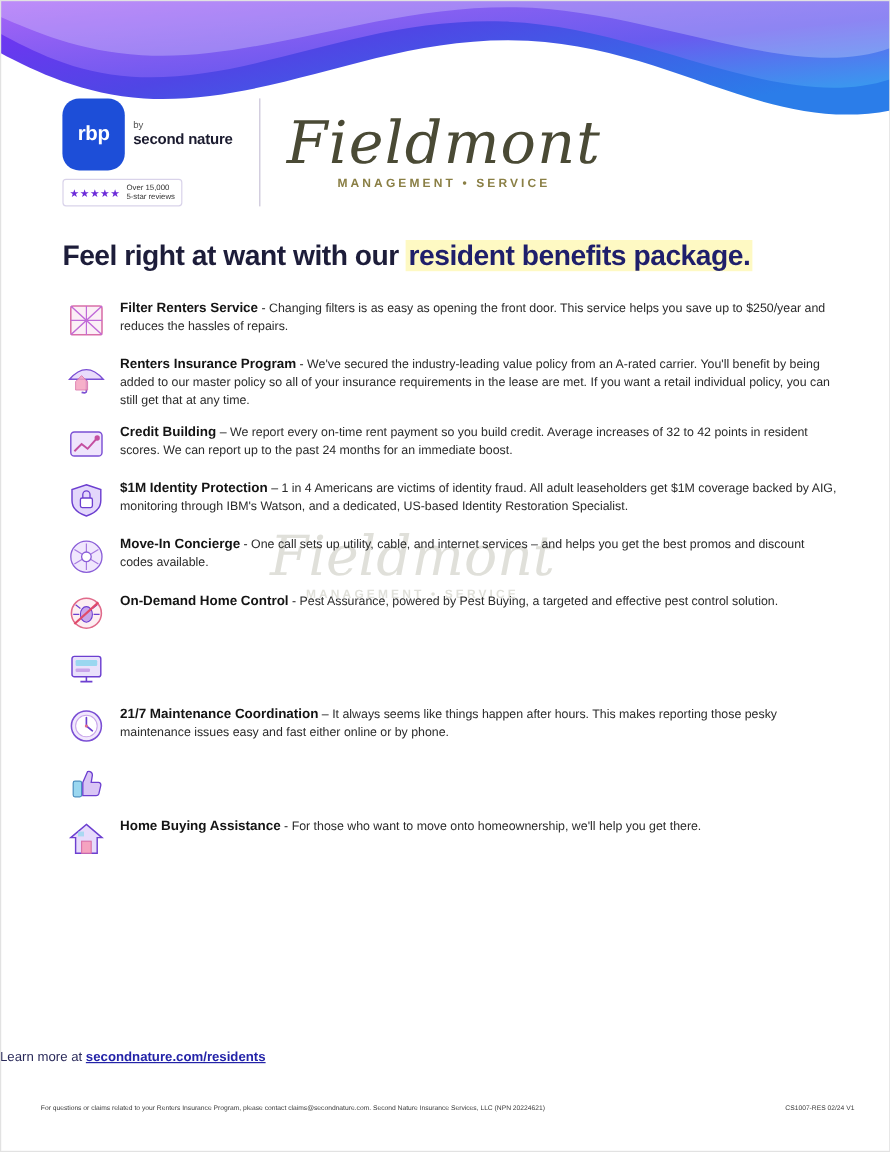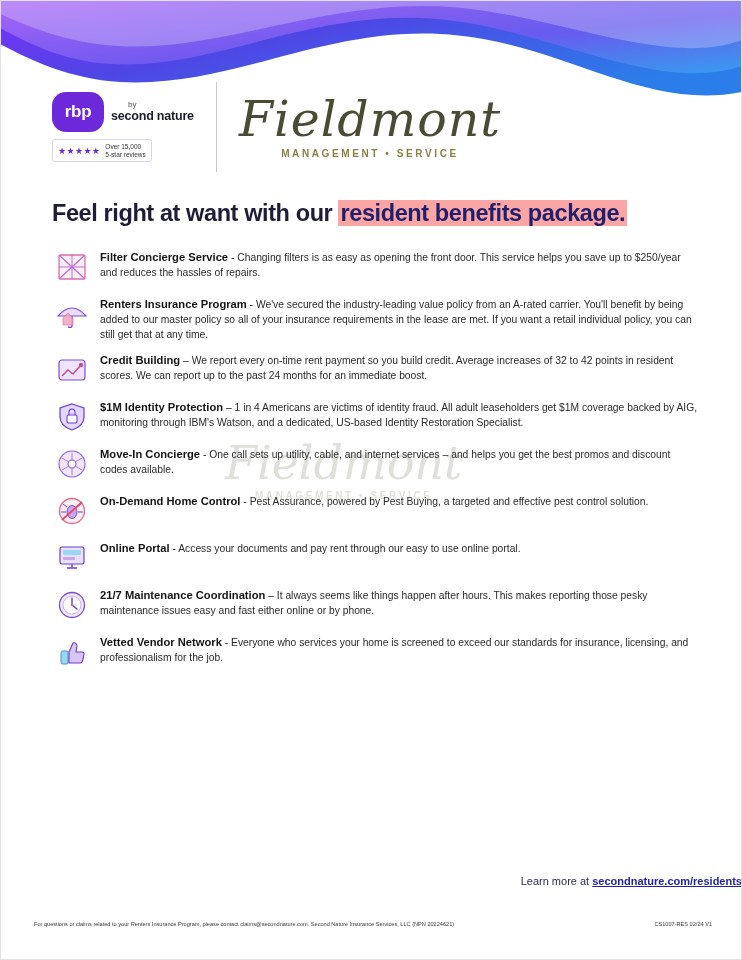--- a/index.html
+++ b/index.html
@@ -47,22 +47,22 @@
     align-items: flex-start;
     gap: 7px;
   }
   .rbp-top {
     display: flex;
     align-items: center;
     gap: 7px;
   }
   .rbp-badge {
     position: relative;
-    width: 52px; height: 40px;
-    background: #6d28d9;
+    width: 52px; height: 60px;
+    background: #1d4ed8;
     border-radius: 14px;
     display: flex;
     align-items: center;
     justify-content: center;
     text-align: right;
   }
   .rbp-badge:before,
   .rbp-badge:after {
     content: "";
     position: absolute;
@@ -81,21 +81,20 @@
     letter-spacing: -0.3px;
     z-index: 2;
   }
   .rbp-by {
     line-height: 1.05;
   }
   .rbp-by .by {
     display: block;
     font-size: 8px;
     color: #555;
-    margin-left: 17px;
   }
   .rbp-by .sn {
     display: block;
     font-size: 12.5px;
     font-weight: bold;
     color: #1b1b2f;
     letter-spacing: -0.2px;
   }
   .rbp-reviews {
     display: flex;
@@ -148,21 +147,21 @@
     position: absolute;
     top: 200px; left: 52px;
     width: 645px;
     font-size: 23.5px;
     color: #1d1d3a;
     font-weight: bold;
     letter-spacing: -0.4px;
   }
   .headline .hl {
     color: #1f1f6b;
-    background: #fca5a5;
+    background: #fef9c3;
     padding: 0 2px;
   }
 
   
   .watermark {
     position: absolute;
     top: 440px; left: 225px;
     text-align: center;
     opacity: 0.30;
     pointer-events: none;
@@ -216,21 +215,21 @@
     color: #141414;
     font-size: 11.2px;
   }
   .benefit-text .b-dash { color: #141414; }
 
   
   .learn {
     position: absolute;
     top: 875px; left: 0;
     width: 742px;
-    text-align: right;
+    text-align: left;
     font-size: 11px;
     color: #2a2a5a;
   }
   .learn a {
     color: #2323a8;
     font-weight: bold;
     text-decoration: underline;
   }
   .fineprint {
     position: absolute;
@@ -313,21 +312,21 @@
 
     <div class="benefit">
       <div class="benefit-icon">
         <svg width="34" height="32" viewBox="0 0 34 32">
             <rect x="4" y="4" width="26" height="24" rx="2" fill="#fbeff6" stroke="#d96fa8" stroke-width="1.3"></rect>
             <path d="M4 4 L30 28 M30 4 L4 28" stroke="#c06ad8" stroke-width="1.2"></path>
             <path d="M17 4 L17 28 M4 16 L30 16" stroke="#c06ad8" stroke-width="1"></path>
           </svg>
       </div>
       <div class="benefit-text">
-        <span class="b-title">Filter Concierge Service</span><span class="b-dash"> - </span><span>Changing filters is as easy as opening the front door. This service helps you save up to $250/year and reduces the hassles of repairs.</span>
+        <span class="b-title">Filter Renters Service</span><span class="b-dash"> - </span><span>Changing filters is as easy as opening the front door. This service helps you save up to $250/year and reduces the hassles of repairs.</span>
       </div>
     </div>
 
     <div class="benefit">
       <div class="benefit-icon">
         <svg width="34" height="32" viewBox="0 0 34 32">
             <path d="M3 18 Q17 2 31 18 Z" fill="#e9dcfb" stroke="#7b4fd4" stroke-width="1.2"></path>
             <path d="M17 18 L17 28 Q17 30 13 29" stroke="#7b4fd4" stroke-width="1.4" fill="none"></path>
             <path d="M8 20 l5 -5 5 5 v7 h-10 z" fill="#f5a3c0" opacity="0.85" stroke="#d96fa8" stroke-width="0.8"></path>
           </svg>
@@ -392,23 +391,20 @@
 
     <div class="benefit">
       <div class="benefit-icon">
         <svg width="34" height="32" viewBox="0 0 34 32">
             <rect x="5" y="5" width="24" height="17" rx="2" fill="#e9e1fb" stroke="#6c3fd0" stroke-width="1.2"></rect>
             <rect x="8" y="8" width="18" height="5" rx="1" fill="#9ad7f0"></rect>
             <rect x="8" y="15" width="12" height="3" rx="1" fill="#c9a6ea"></rect>
             <path d="M12 26 h10 M17 22 v4" stroke="#6c3fd0" stroke-width="1.3"></path>
           </svg>
       </div>
-      <div class="benefit-text">
-        <span class="b-title">Online Portal</span><span class="b-dash"> - </span><span>Access your documents and pay rent through our easy to use online portal.</span>
-      </div>
     </div>
 
     <div class="benefit">
       <div class="benefit-icon">
         <svg width="34" height="32" viewBox="0 0 34 32">
             <circle cx="17" cy="16" r="12.5" fill="#f1e8fd" stroke="#7b4fd4" stroke-width="1.3"></circle>
             <circle cx="17" cy="16" r="9" fill="#ffffff" stroke="#c9a6ea" stroke-width="0.9"></circle>
             <path d="M17 16 V9 M17 16 l5 4" stroke="#6c3fd0" stroke-width="1.4" stroke-linecap="round"></path>
             <circle cx="17" cy="16" r="1.3" fill="#e06a8a"></circle>
           </svg>
@@ -418,25 +414,34 @@
       </div>
     </div>
 
     <div class="benefit">
       <div class="benefit-icon">
         <svg width="34" height="32" viewBox="0 0 34 32">
             <rect x="6" y="15" width="7" height="13" rx="1.5" fill="#9ad7f0" stroke="#4a8fc0" stroke-width="1"></rect>
             <path d="M14 16 l4 -9 a3 3 0 0 1 4 3 l-1 6 h6 a2 2 0 0 1 2 2.4 l-1.6 7 a2.5 2.5 0 0 1 -2.4 1.6 H14 z" fill="#d9c5f5" stroke="#6c3fd0" stroke-width="1.1"></path>
           </svg>
       </div>
-      <div class="benefit-text">
-        <span class="b-title">Vetted Vendor Network</span><span class="b-dash"> - </span><span>Everyone who services your home is screened to exceed our standards for insurance, licensing, and professionalism for the job.</span>
-      </div>
-    </div>
-
+    </div>
+
+    <div class="benefit">
+      <div class="benefit-icon">
+        <svg width="34" height="32" viewBox="0 0 34 32">
+            <path d="M17 4 L30 15 H26 V28 H8 V15 H4 Z" fill="#e7dbfb" stroke="#6c3fd0" stroke-width="1.2"></path>
+            <rect x="13" y="18" width="8" height="10" fill="#f5a3c0" stroke="#d96fa8" stroke-width="0.9"></rect>
+            <rect x="10" y="10" width="5" height="4" fill="#9ad7f0" opacity="0.8"></rect>
+          </svg>
+      </div>
+      <div class="benefit-text">
+        <span class="b-title">Home Buying Assistance</span><span class="b-dash"> - </span><span>For those who want to move onto homeownership, we'll help you get there.</span>
+      </div>
+    </div>
 
   </div>
 
   <div class="learn">
     <span>Learn more at </span><a href="#">secondnature.com/residents</a>
   </div>
 
   <div class="fineprint">For questions or claims related to your Renters Insurance Program, please contact claims@secondnature.com. Second Nature Insurance Services, LLC (NPN 20224621)</div>
   <div class="doccode">CS1007-RES 02/24 V1</div>
 

